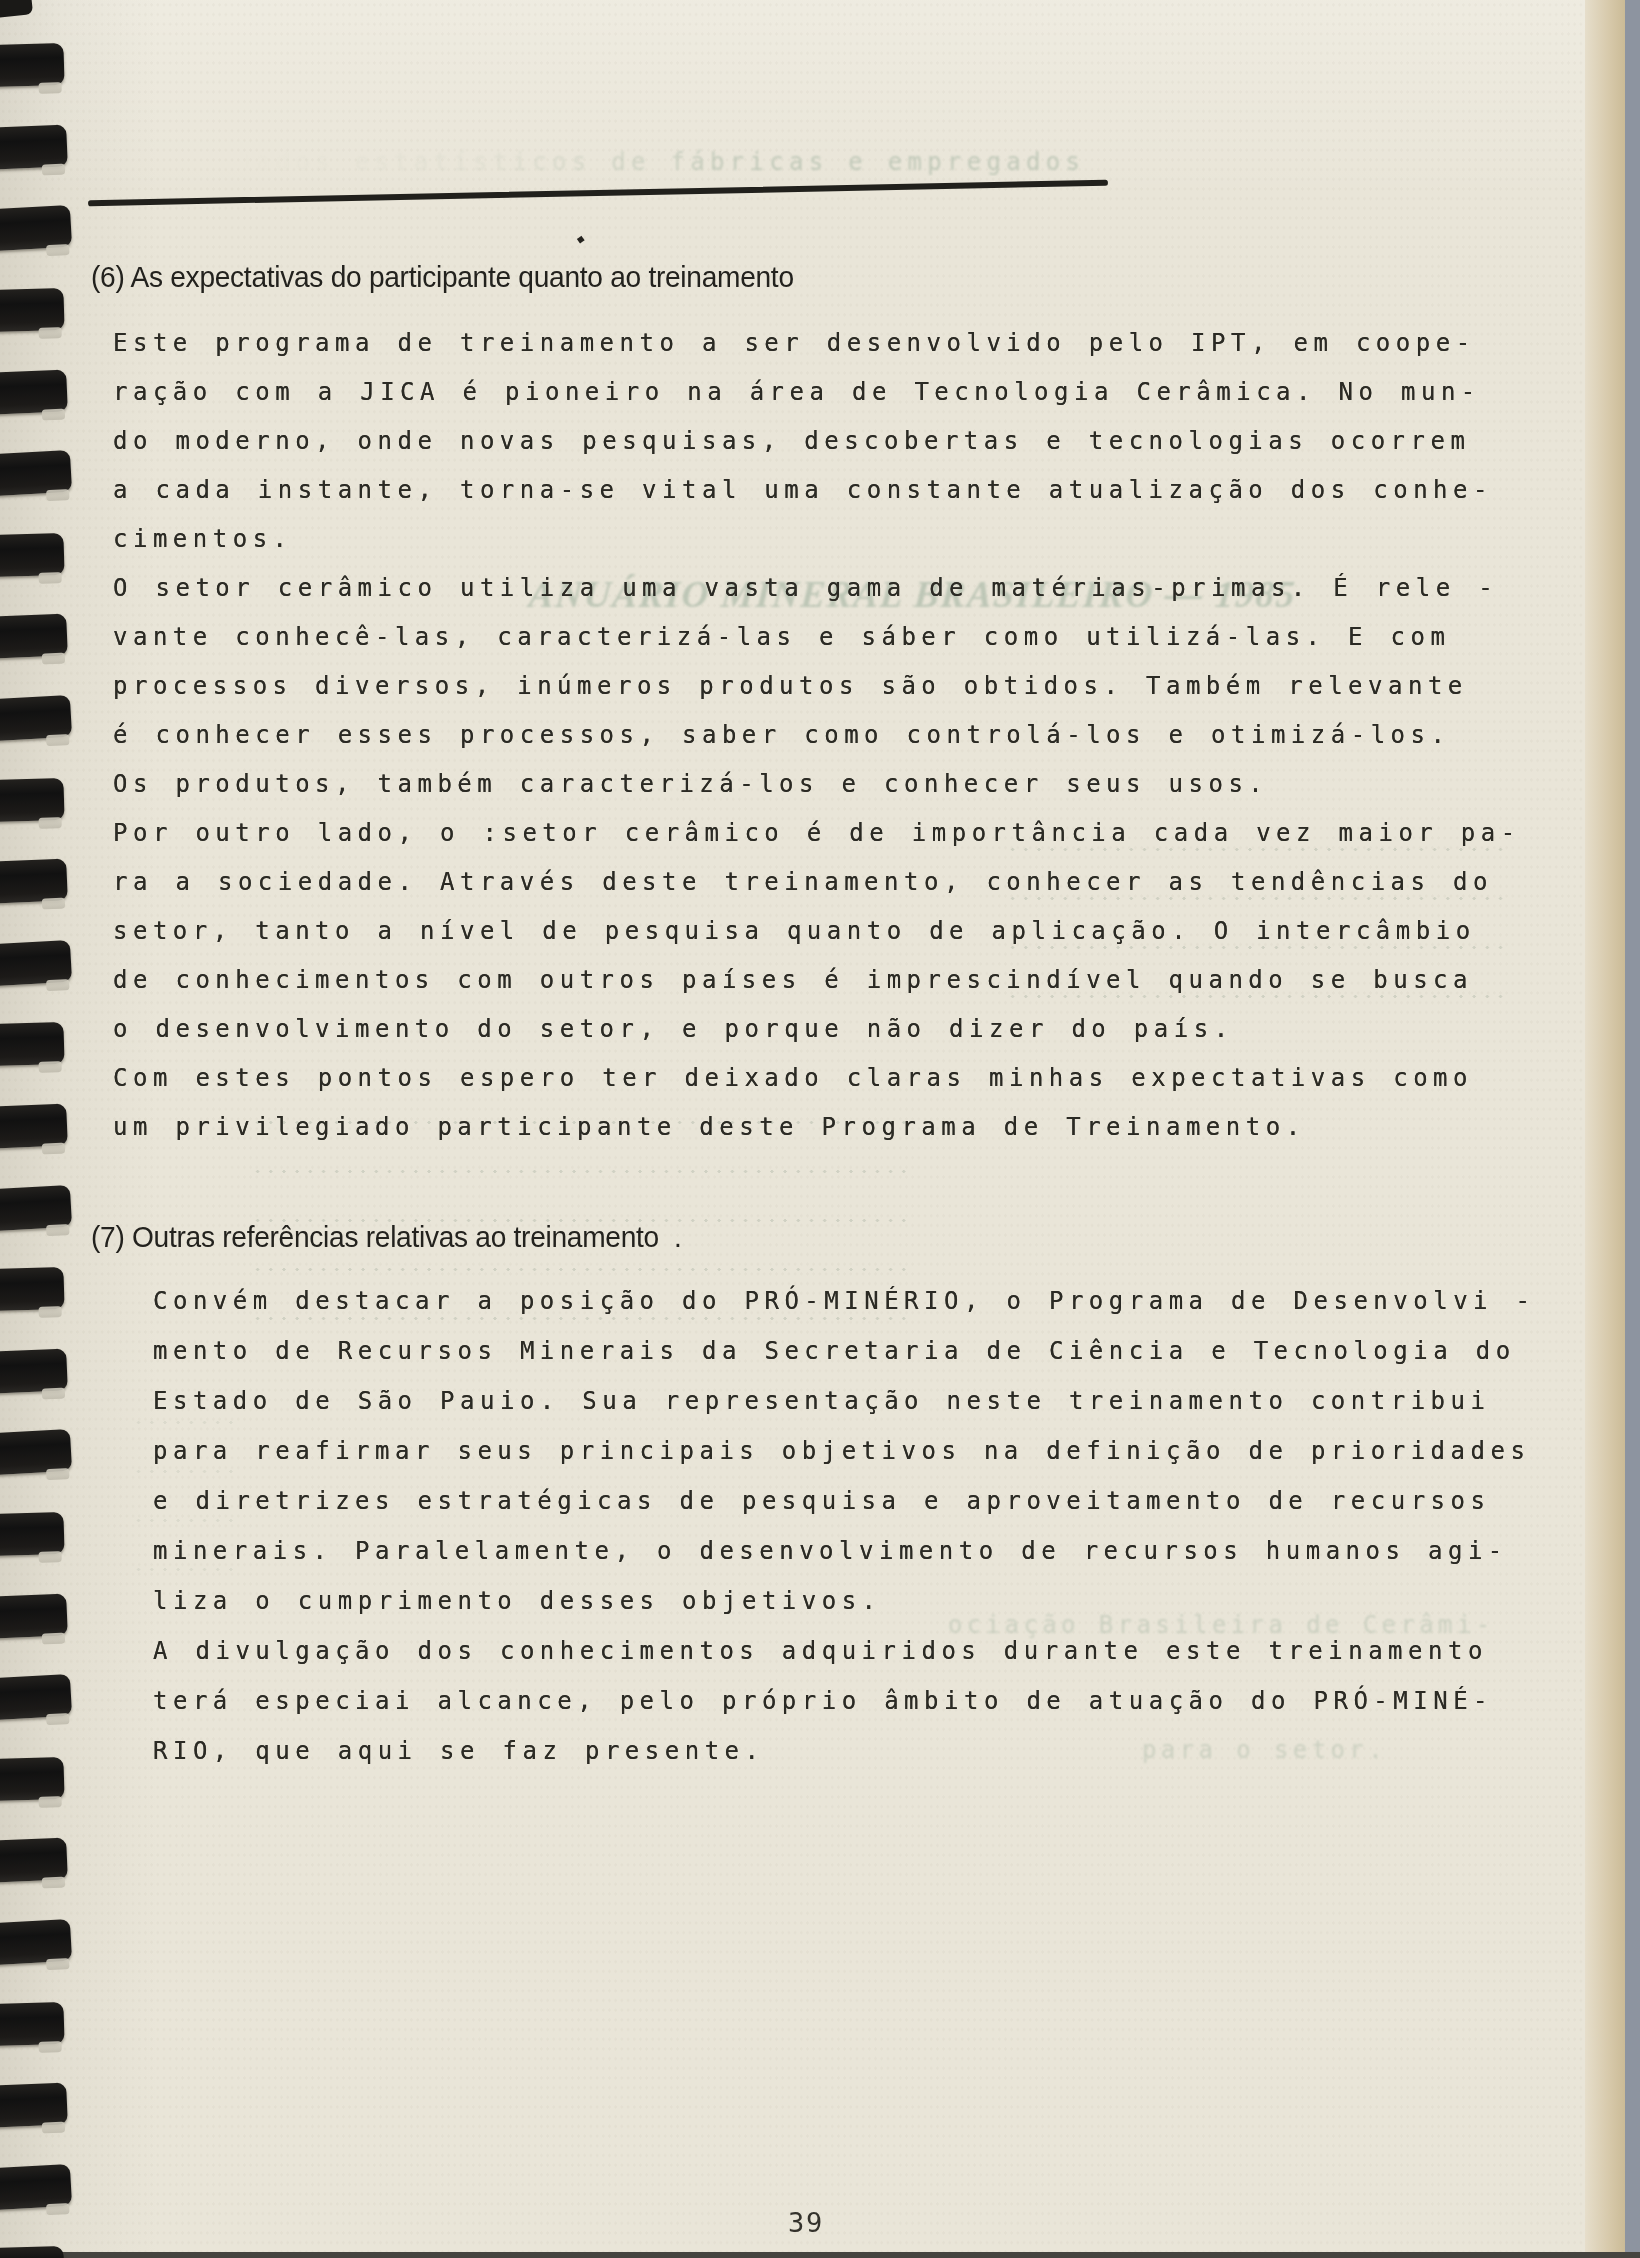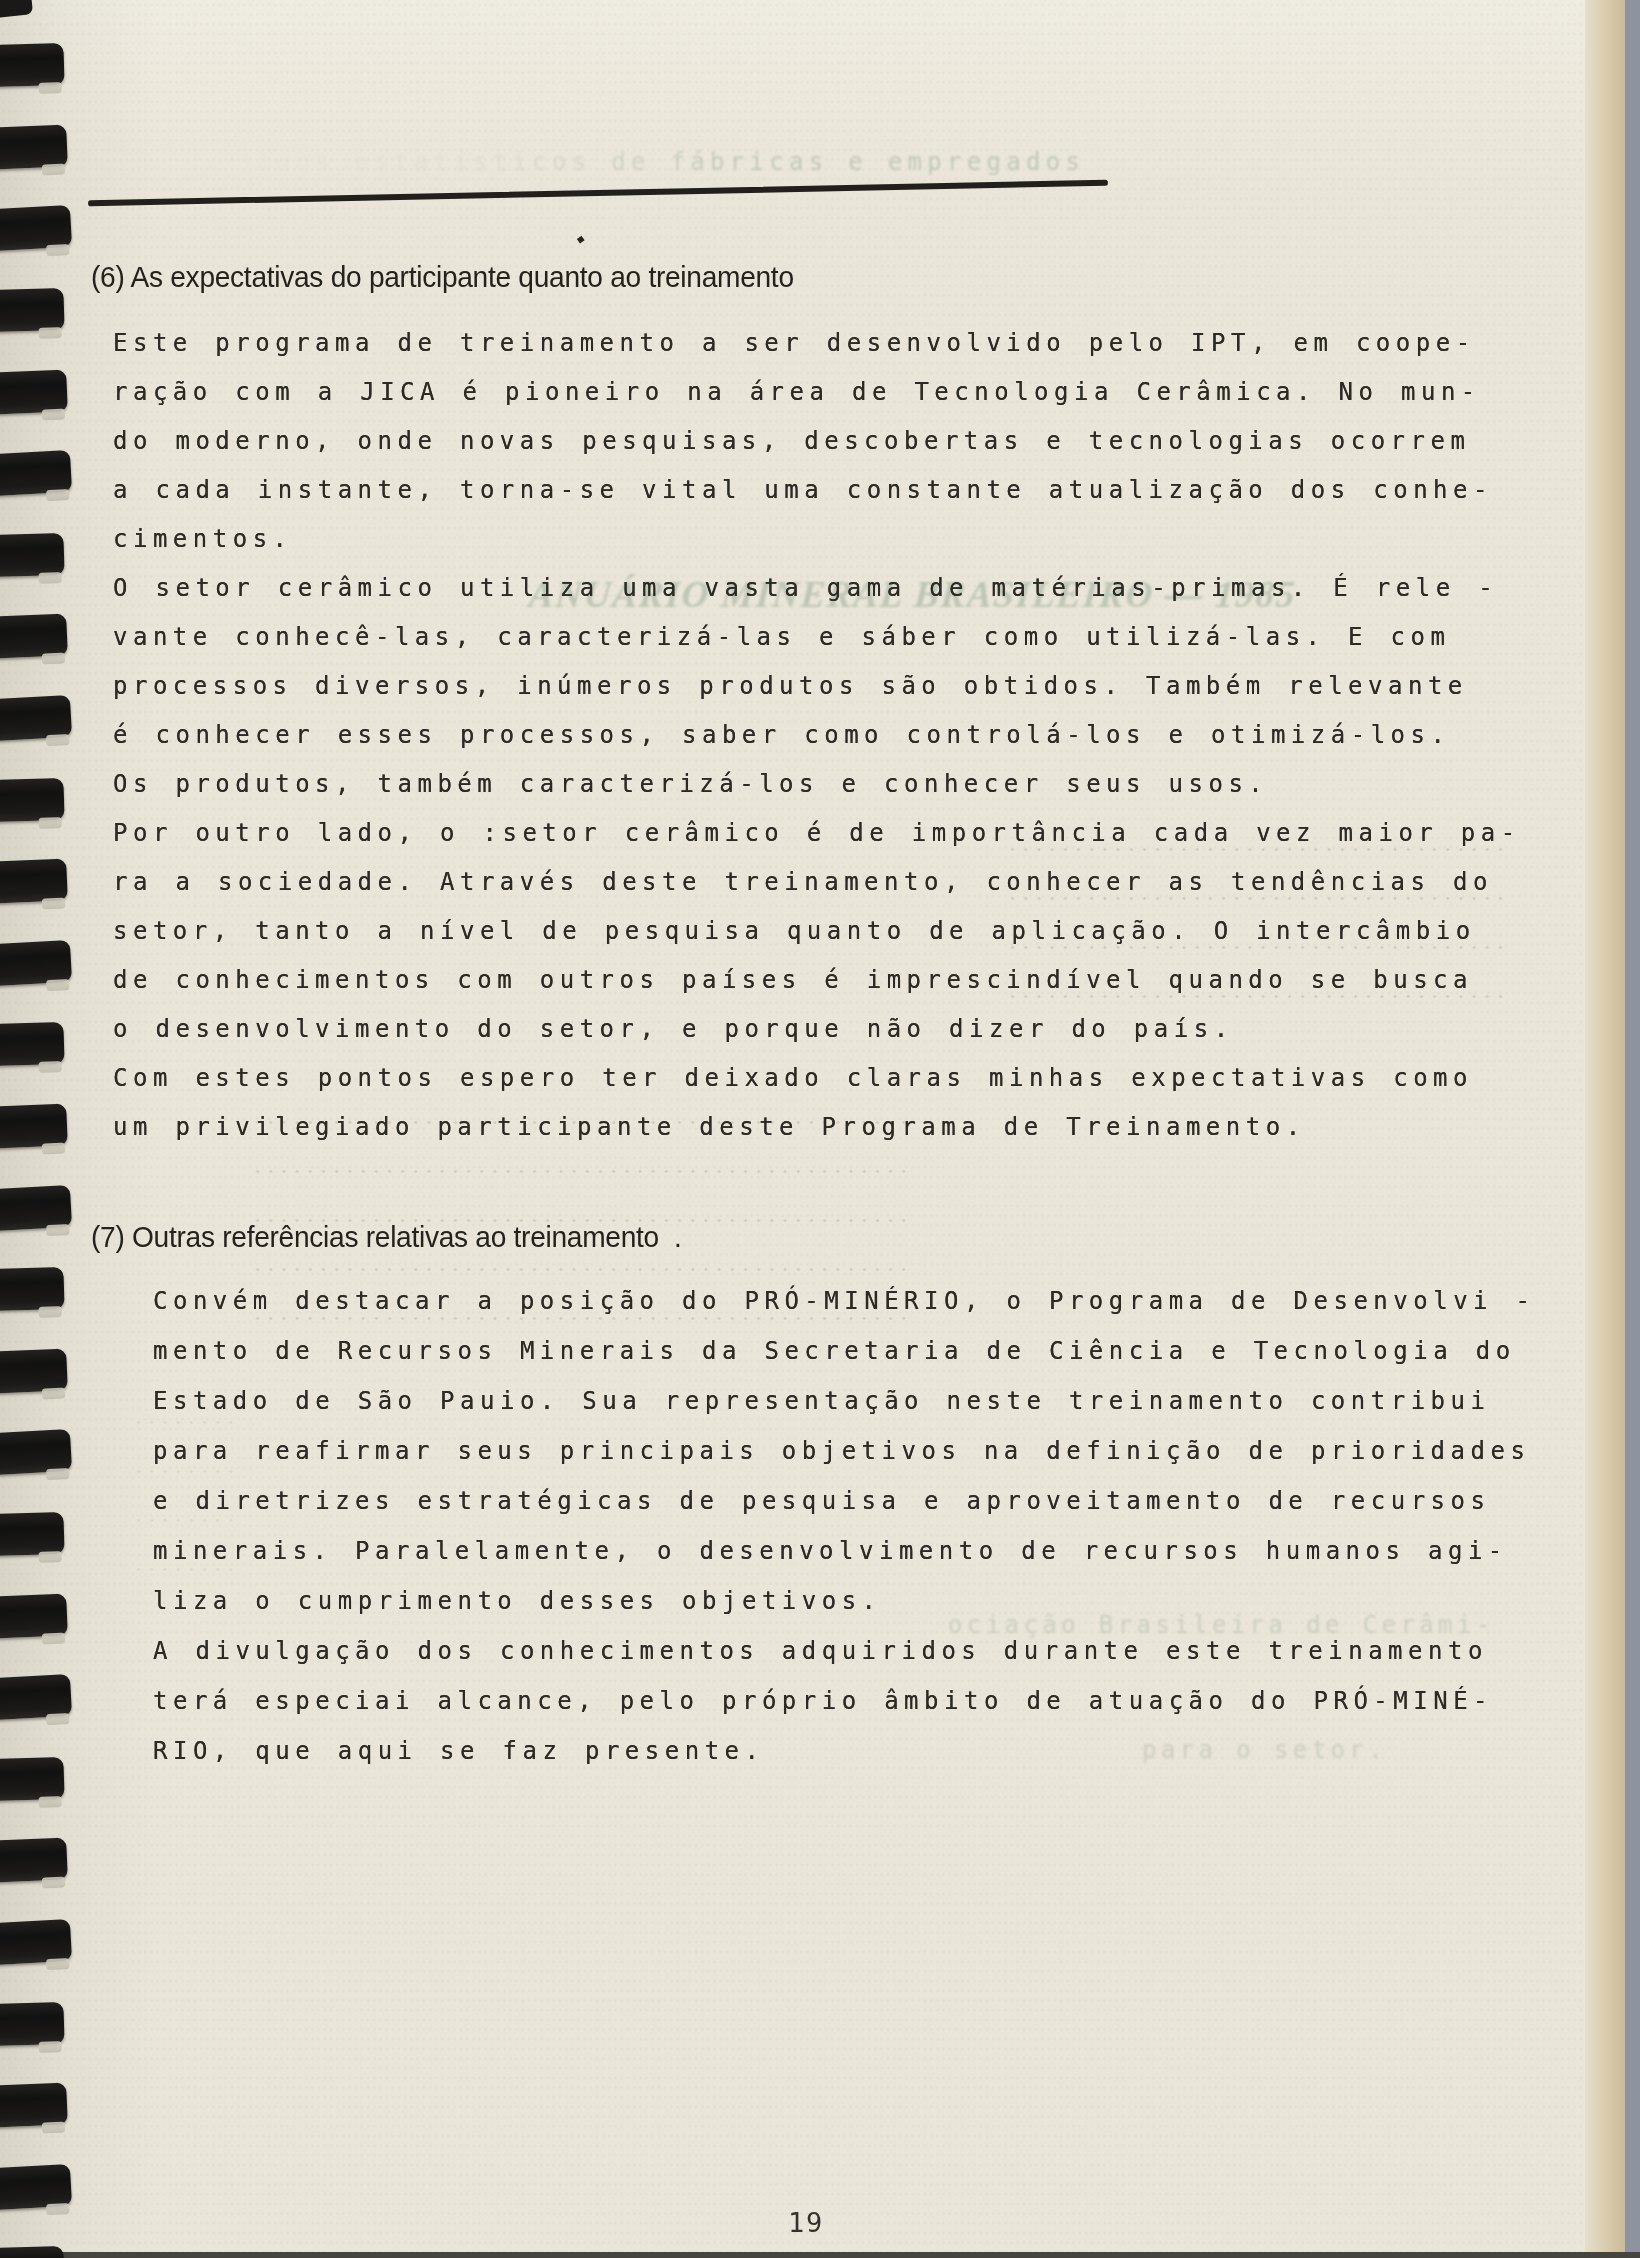--- a/index.html
+++ b/index.html
@@ -105,21 +105,21 @@
 
   <div class="rule"></div>
   <div class="diamond">◆</div>
 
   <div class="heading h6">(6) As expectativas do participante quanto ao treinamento</div>
   <div class="tblock blockA"><div class="tline">Este programa de treinamento a ser desenvolvido pelo IPT, em coope-</div><div class="tline">ração com a JICA é pioneiro na área de Tecnologia Cerâmica. No mun-</div><div class="tline">do moderno, onde novas pesquisas, descobertas e tecnologias ocorrem</div><div class="tline">a cada instante, torna-se vital uma constante atualização dos conhe-</div><div class="tline">cimentos.</div><div class="tline">O setor cerâmico utiliza uma vasta gama de matérias-primas. É rele -</div><div class="tline">vante conhecê-las, caracterizá-las e sáber como utilizá-las. E com</div><div class="tline">processos diversos, inúmeros produtos são obtidos. Também relevante</div><div class="tline">é conhecer esses processos, saber como controlá-los e otimizá-los.</div><div class="tline">Os produtos, também caracterizá-los e conhecer seus usos.</div><div class="tline">Por outro lado, o :setor cerâmico é de importância cada vez maior pa-</div><div class="tline">ra a sociedade. Através deste treinamento, conhecer as tendências do</div><div class="tline">setor, tanto a nível de pesquisa quanto de aplicação. O intercâmbio</div><div class="tline">de conhecimentos com outros países é imprescindível quando se busca</div><div class="tline">o desenvolvimento do setor, e porque não dizer do país.</div><div class="tline">Com estes pontos espero ter deixado claras minhas expectativas como</div><div class="tline">um privilegiado participante deste Programa de Treinamento.</div></div>
 
   <div class="heading h7">(7) Outras referências relativas ao treinamento  .</div>
   <div class="tblock blockB"><div class="tline">Convém destacar a posição do PRÓ-MINÉRIO, o Programa de Desenvolvi -</div><div class="tline">mento de Recursos Minerais da Secretaria de Ciência e Tecnologia do</div><div class="tline">Estado de São Pauio. Sua representação neste treinamento contribui</div><div class="tline">para reafirmar seus principais objetivos na definição de prioridades</div><div class="tline">e diretrizes estratégicas de pesquisa e aproveitamento de recursos</div><div class="tline">minerais. Paralelamente, o desenvolvimento de recursos humanos agi-</div><div class="tline">liza o cumprimento desses objetivos.</div><div class="tline">A divulgação dos conhecimentos adquiridos durante este treinamento</div><div class="tline">terá especiai alcance, pelo próprio âmbito de atuação do PRÓ-MINÉ-</div><div class="tline">RIO, que aqui se faz presente.</div></div>
 
-  <div class="pagenum">19</div>
+  <div class="pagenum">39</div>
 
   <div class="binding">
       <div class="tooth" style="top: 44px; width: 71px; transform: rotate(-1.6deg);"></div>
       <div class="tooth" style="top: 126px; width: 74px; transform: rotate(-2.4deg);"></div>
       <div class="tooth" style="top: 207px; width: 78px; transform: rotate(-3.2deg);"></div>
       <div class="tooth" style="top: 289px; width: 71px; transform: rotate(-1.6deg);"></div>
       <div class="tooth" style="top: 371px; width: 74px; transform: rotate(-2.4deg);"></div>
       <div class="tooth" style="top: 452px; width: 78px; transform: rotate(-3.2deg);"></div>
       <div class="tooth" style="top: 534px; width: 71px; transform: rotate(-1.6deg);"></div>
       <div class="tooth" style="top: 615px; width: 74px; transform: rotate(-2.4deg);"></div>

